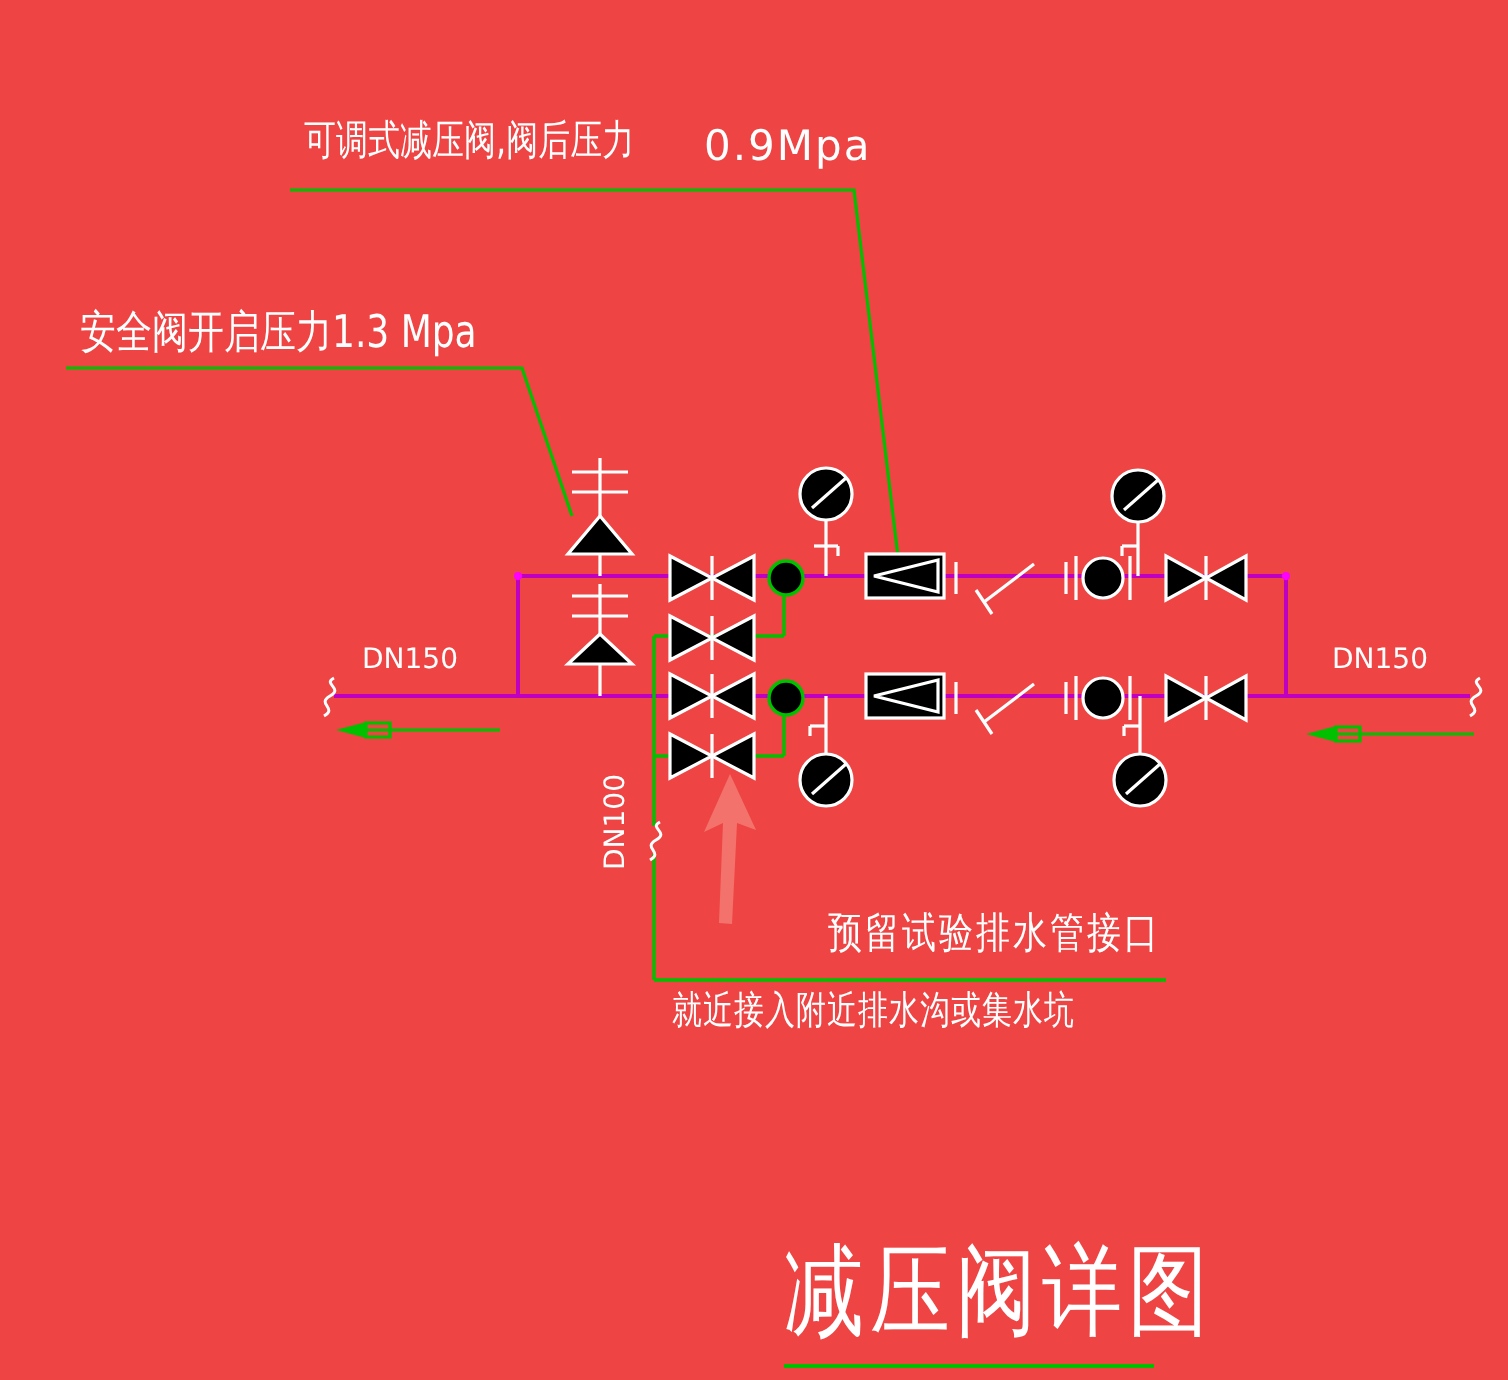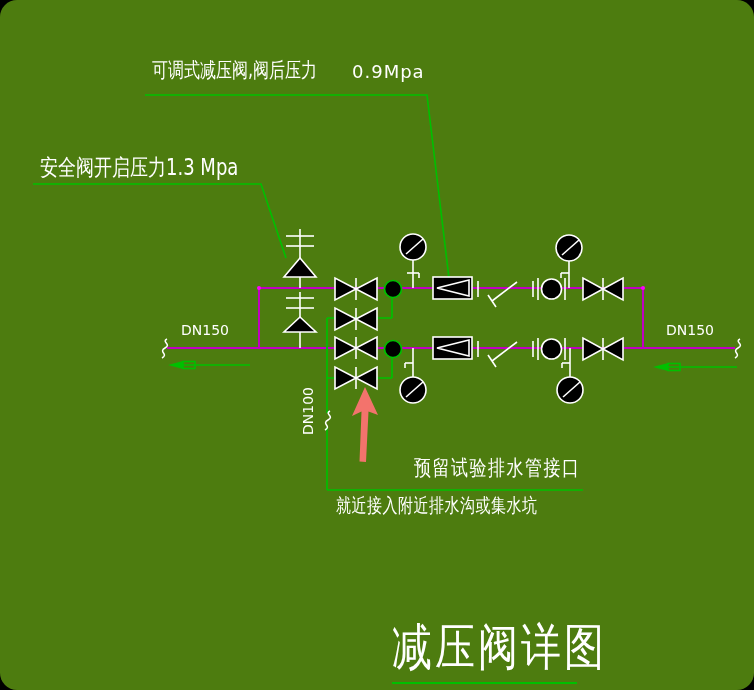--- a/index.html
+++ b/index.html
@@ -1,22 +1,22 @@
 <!DOCTYPE html>
 <html><head>
 <meta charset="utf-8">
 <style>
   html,body{margin:0;padding:0;background:#000;}
-  .canvas{position:relative;width:754px;height:690px;background:#4d7c0f;overflow:hidden;
-          font-family:"DejaVu Sans",sans-serif;border-radius:17px;}
+  .canvas{position:relative;width:754px;height:690px;background:#ef4444;overflow:hidden;
+          font-family:"DejaVu Sans",sans-serif;}
   .canvas svg{position:absolute;left:0;top:0;}
   .lbl{position:absolute;color:#fff;white-space:nowrap;transform-origin:0 0;
        font-family:"DejaVu Sans",sans-serif;font-weight:400;line-height:1;}
   .lbl-prv{left:152px;top:60px;font-size:16px;transform:scaleY(1.3);letter-spacing:0px;}
-  .lbl-prv-val{left:352px;top:63px;font-size:18px;letter-spacing:1px;}
+  .lbl-prv-val{left:352px;top:63px;font-size:21px;letter-spacing:1px;}
   .lbl-safety{left:40px;top:156px;font-size:18px;transform:scaleY(1.25);letter-spacing:0px;}
   .lbl-dn150-l{left:181px;top:323px;font-size:14px;letter-spacing:0px;}
   .lbl-dn150-r{left:666px;top:323px;font-size:14px;letter-spacing:0px;}
   .lbl-dn100{left:286px;top:406px;width:44px;font-size:14px;text-align:center;
              transform:rotate(-90deg);transform-origin:center;}
   .lbl-test{left:414px;top:457px;font-size:17px;transform:scaleY(1.25);letter-spacing:1.5px;}
   .lbl-drain{left:336px;top:496px;font-size:15px;transform:scaleY(1.3);letter-spacing:0.5px;}
   .lbl-title{left:392px;top:621px;font-size:40px;transform:scaleY(1.25);letter-spacing:3px;}
 </style>
 </head>

